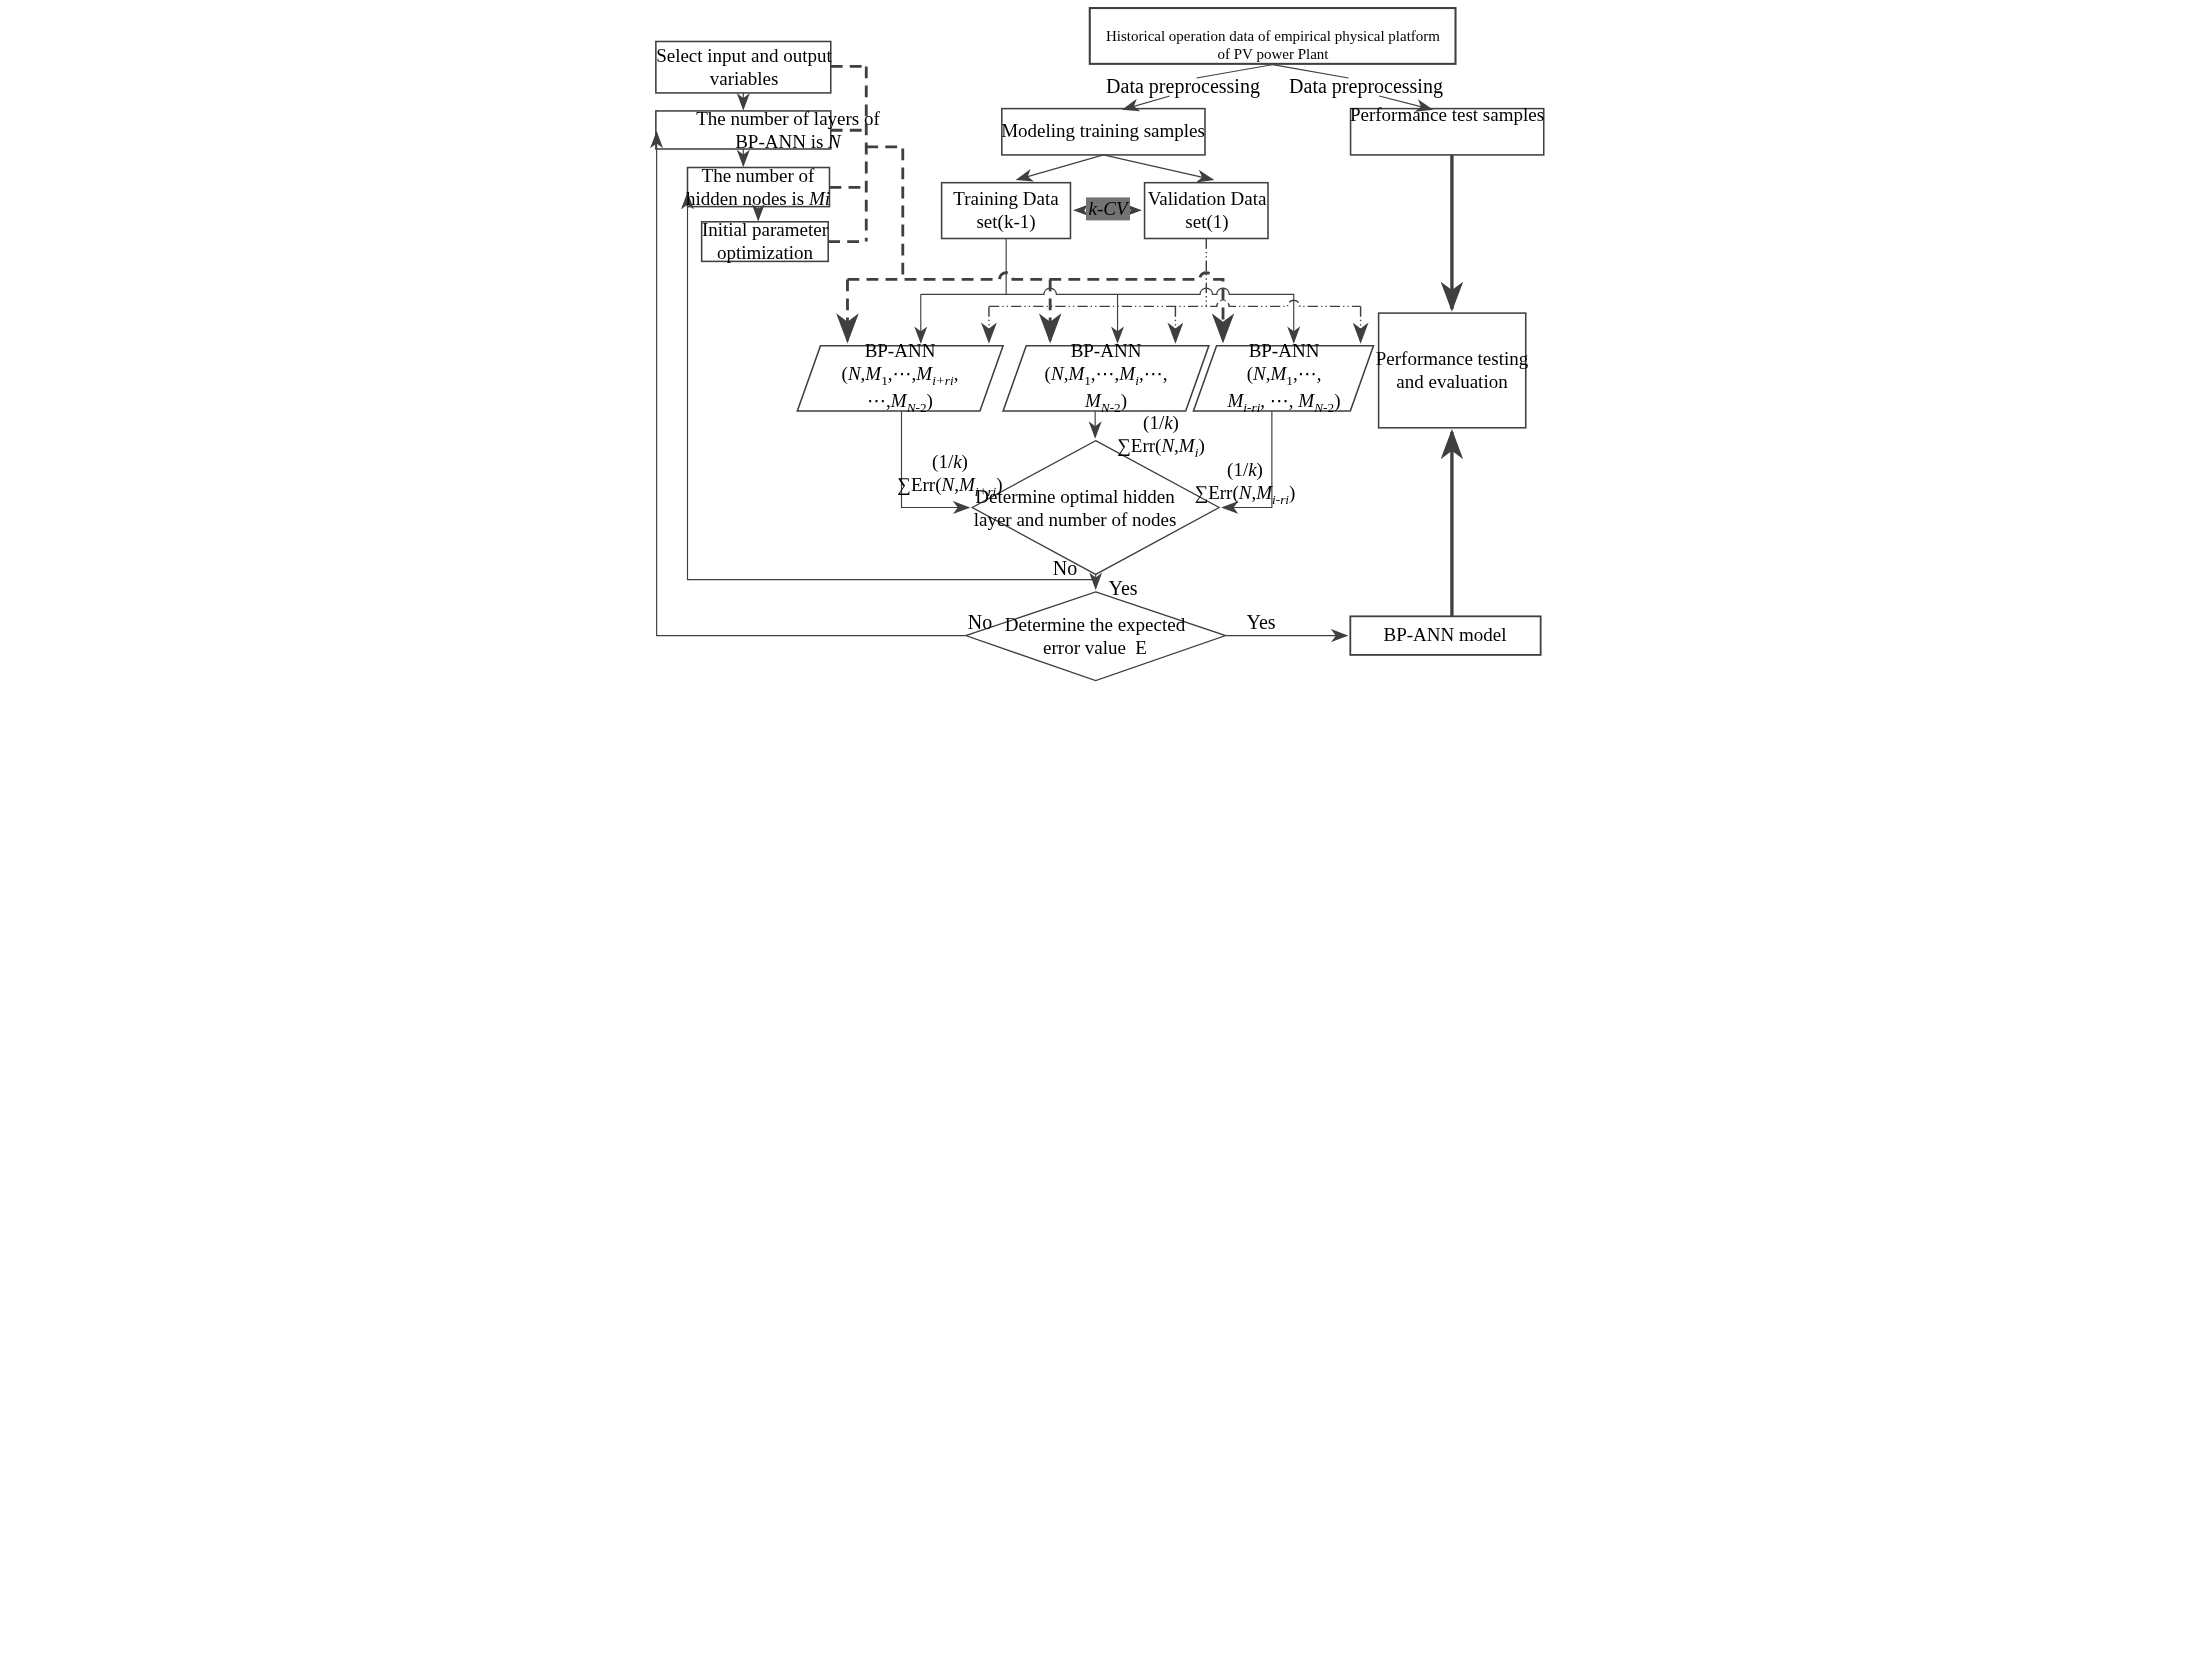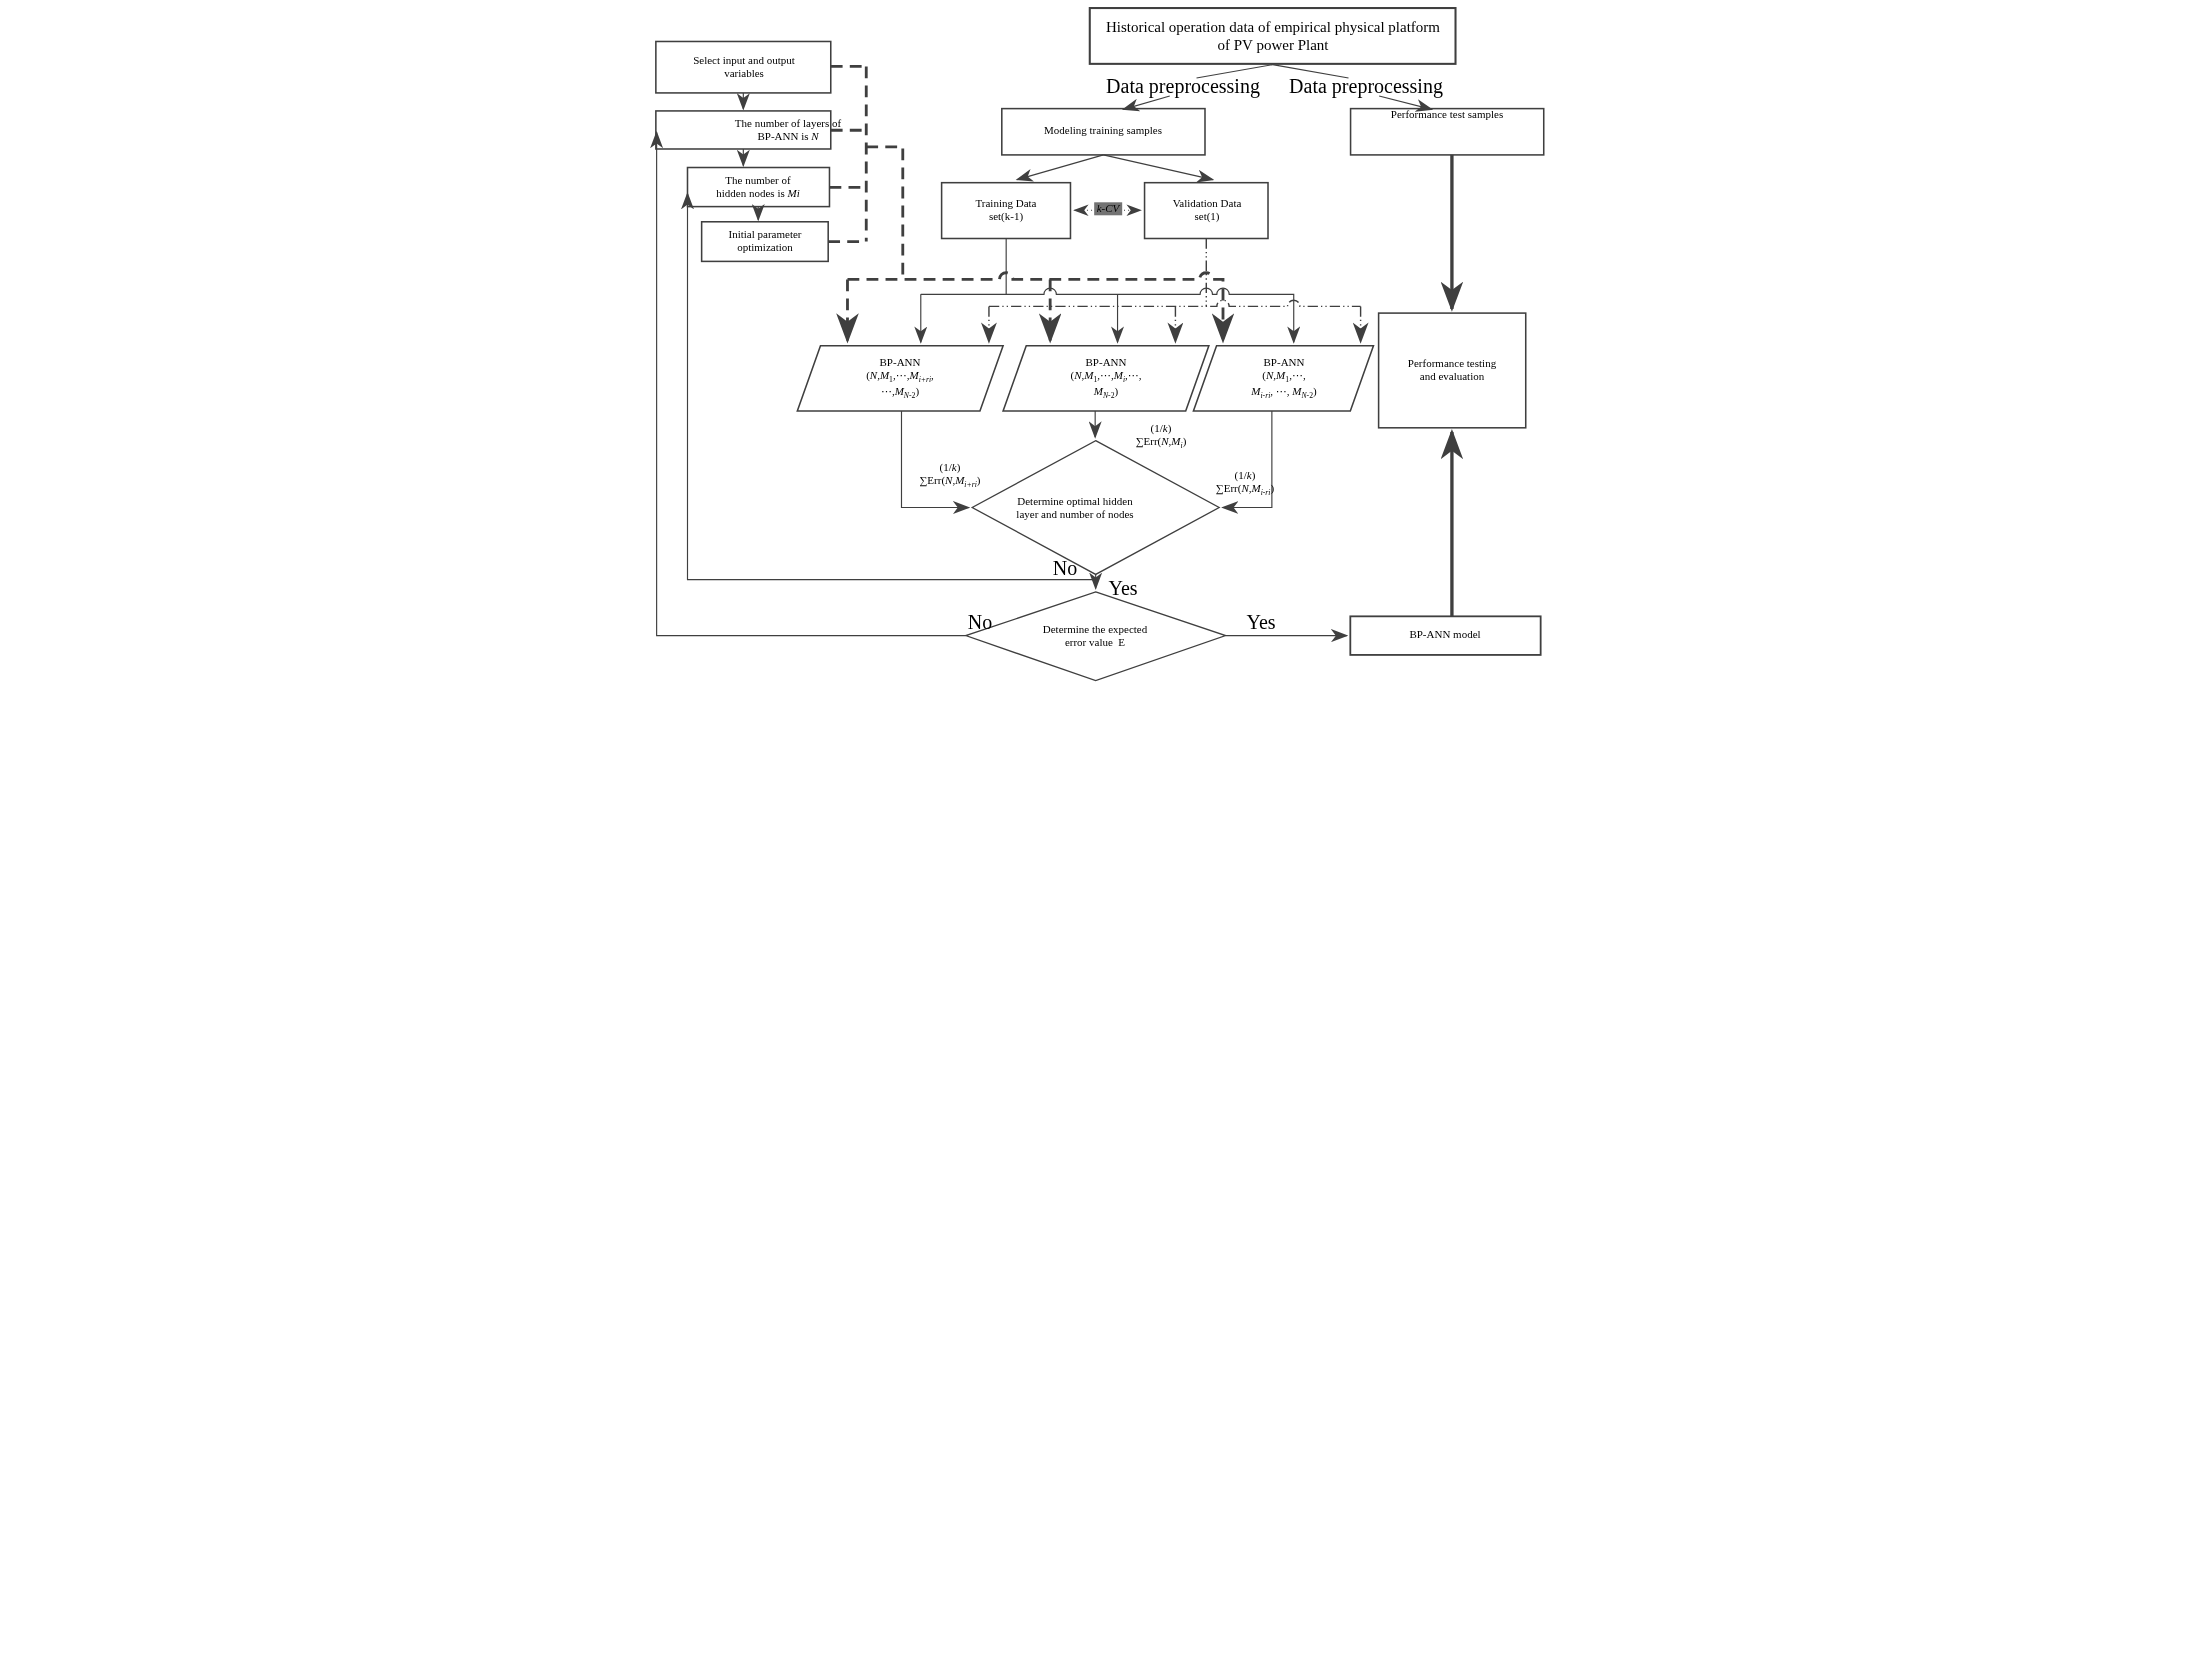--- a/index.html
+++ b/index.html
@@ -10,25 +10,25 @@
     font-family:"Liberation Serif","DejaVu Serif",serif;
     color:#000;
     background:#fff;
     overflow:hidden;
   }
   .stage svg{position:absolute;left:0;top:0;width:100%;height:100%;}
   .lbl{
     position:absolute;
     transform:translate(-50%,-50%);
     text-align:center;
-    font-size:11px;
+    font-size:19px;
     line-height:1.22;
     white-space:nowrap;
   }
-  .lbl.wrap{white-space:normal;}
+  .lbl.wrap{white-space:normal;margin-top:9px;}
   .lbl.big{font-size:15px;}
   .lbl.tag{font-size:20px;}
   .mathline{white-space:nowrap;}
   sub{font-size:70%;}
 </style>
 </head>
 <body>
 
 <div class="stage">
 

